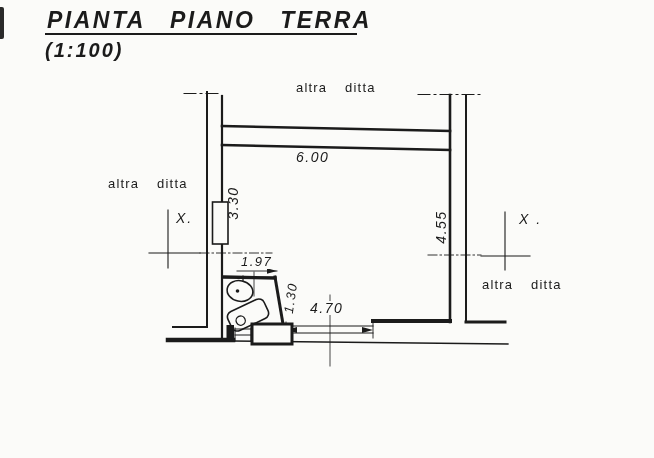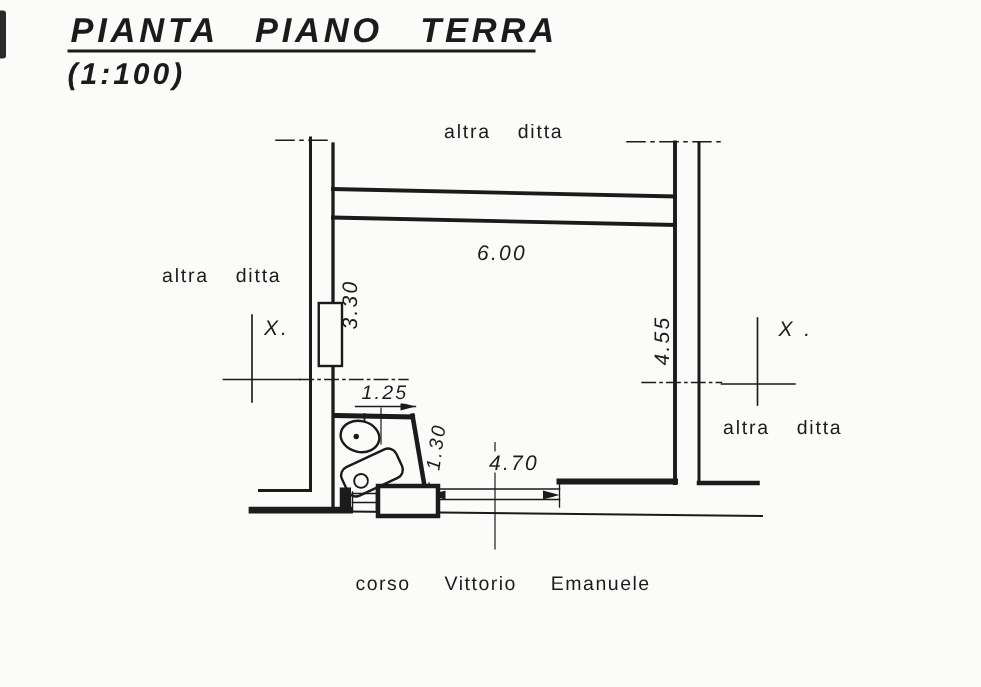--- a/index.html
+++ b/index.html
@@ -120,26 +120,25 @@
         <path d="M481,256 H530" stroke-width="1.1"></path>
         <path d="M428,255 H481" stroke-width="0.9" stroke-dasharray="9 3 1.5 3"></path>
       </g>
 
     </g>
   </svg>
 
   <span class="abs lbl" style="left:296px; top:80px;">altra ditta</span>
   <span class="abs lbl" style="left:108px; top:176px;">altra ditta</span>
   <span class="abs lbl" style="left:482px; top:277px;">altra ditta</span>
-  <span class="abs lbl street" style="left:237px; top:381px;">corso Vittorio Emanuele</span>
 
   <span class="abs xmark" style="left:176px; top:210px;">X.</span>
   <span class="abs xmark" style="left:519px; top:211px;">X .</span>
 
-  <span class="abs dim" style="left:316px; top:150px;margin-top:11px;">6.00</span>
-  <span class="abs dim" style="left:308px; top:301px;margin-left:16px;">4.70</span>
-  <span class="abs dim dim-sm" style="left:239px; top:255px;">1.25</span>
+  <span class="abs dim" style="left:294px; top:150px;">6.00</span>
+  <span class="abs dim" style="left:308px; top:301px;">4.70</span>
+  <span class="abs dim dim-sm" style="left:239px; top:255px;">1.97</span>
 
   <span class="abs dim rot" style="left:208px; top:196px; width:50px; transform:rotate(-90deg); background:none;">3.30</span>
   <span class="abs dim rot" style="left:414px; top:220px; width:54px; transform:rotate(-90deg); background:none;">4.55</span>
   <span class="abs dim rot dim-sm" style="left:268px; top:291px; width:46px; transform:rotate(-82deg); background:none;">1.30</span>
 
 </div>
 
 </body></html>

